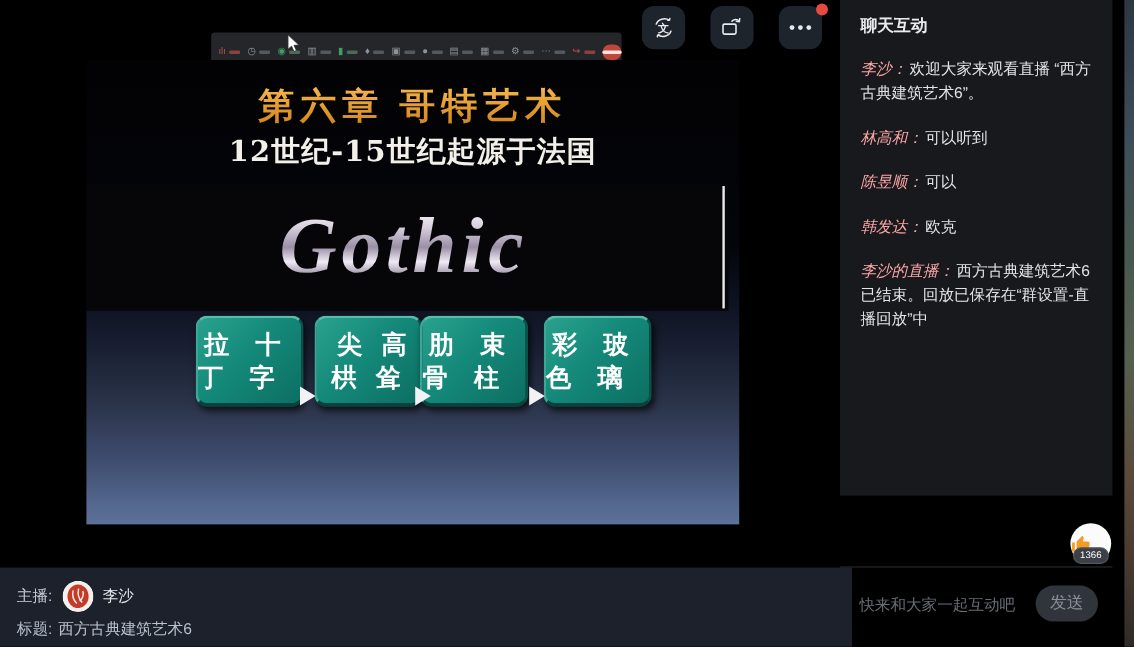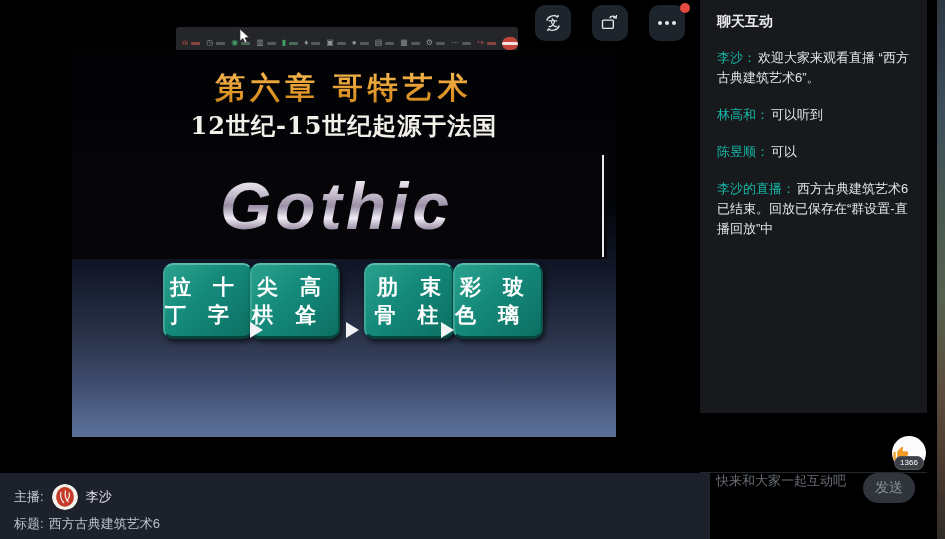--- a/index.html
+++ b/index.html
@@ -34,58 +34,58 @@
   
   #slide { left:72px; top:50px; width:544px; height:387px;
     background:linear-gradient(180deg,#020204 0%,#04050a 40%,#0d1220 52%,#1a2134 63%,#2a3349 74%,#3e4c6e 86%,#55688f 96%,#5d7099 100%); }
   .slide-title { left:0; top:18px; width:100%; text-align:center; font-family:Liberation Serif, serif;
     font-weight:700; font-size:30px; letter-spacing:5px;
     background:linear-gradient(180deg,#f4b64f 10%,#e39a2c 55%,#c97f17 100%);
     -webkit-background-clip:text; background-clip:text; color:transparent; }
   .slide-subtitle { left:0; top:60px; width:100%; text-align:center; font-family:"DejaVu Serif","Liberation Serif",serif;
     font-weight:700; font-size:24px; letter-spacing:1px; color:#f3f0e9; }
   .gothic-box { left:0; top:103px; width:535px; height:106px; background:#060608; display:flex; align-items:center; justify-content:center; }
-  .gothic-text { font-family:Liberation Sans, sans-serif; font-weight:700; font-style:italic;
+  .gothic-text { font-family:Liberation Serif, serif; font-weight:700; font-style:italic;
     font-size:66px; letter-spacing:4px; padding-right:6px;
     background:linear-gradient(180deg,#ffffff 4%,#d8d0dd 28%,#9a8fa6 50%,#efeaf4 66%,#7c7089 86%,#4a4156 100%);
     -webkit-background-clip:text; background-clip:text; color:transparent; }
   .gothic-line { right:3px; top:2px; width:2px; height:102px; background:#e9e9ee; }
 
   .kbox { top:213px; width:90px; height:76px; border-radius:10px;
     background:linear-gradient(135deg,#2aa18e 0%,#14897a 45%,#0c6f62 100%);
     border-top:2px solid #58bcaa; border-left:2px solid #3da795; border-right:2px solid #0a5248; border-bottom:3px solid #07433c;
     box-shadow:2px 3px 5px rgba(0,0,0,.65);
     display:flex; flex-direction:row; align-items:center; justify-content:center;
     font-family:"DejaVu Serif","Liberation Serif",serif; font-weight:700; font-size:21px; line-height:28px;
     letter-spacing:5px; color:#fff; text-indent:5px; }
-  #kbox1 { left:91px; } #kbox2 { left:178px; } #kbox3 { left:292px;text-align:center; } #kbox4 { left:381px; }
+  #kbox1 { left:91px; } #kbox2 { left:190px;padding-left:12px; } #kbox3 { left:278px; } #kbox4 { left:381px; }
   .karrow { top:272px; width:0; height:0; border-top:8px solid transparent; border-bottom:8px solid transparent; border-left:13px solid #f2f2f4; }
   #arr1 { left:178px; } #arr2 { left:274px; } #arr3 { left:369px; }
 
   
   #host-bar { left:0; top:473px; width:710px; height:66px; background:#1c212b; }
   .hb-label { color:#c9ced6; font-size:13px;text-align:right; }
   .hb-name { color:#e1e5ea; font-size:13px; }
   .hb-row1 { left:14px; top:11px; display:flex; align-items:center; gap:8px; }
   .hb-row2 { left:14px; top:42px; display:flex; gap:5px; font-size:13px; color:#b9c1ce; }
   .avatar { width:26px; height:26px; border-radius:50%; overflow:hidden; flex:0 0 auto; }
 
   
   #chat-panel { left:700px; top:0; width:227px; height:413px; background:#17191d; }
   .chat-inner { padding:13px 17px 0 17px; }
   .chat-title { font-size:14px; font-weight:600; color:#e9eaec; }
   .msg { margin-top:17px; font-size:13px; line-height:20px; color:#e2e4e7; word-break:break-all; }
   .msg:first-of-type { margin-top:22px; }
-  .msg .sender { color:#14b8a6; margin-right:2px; }
+  .msg .sender { color:#fca5a5; margin-right:2px;font-style:italic; }
   #like-btn { left:192px; top:436px; width:34px; height:34px; border-radius:50%; background:#fbfbfb; border:none; cursor:pointer;
     display:flex; align-items:center; justify-content:flex-start; }
   .like-badge { left:50%; transform:translateX(-50%); top:20px; background:#3c4046; border:1px solid #54585e;
     color:#fff; font-size:8px; line-height:10px; padding:1px 5px; border-radius:7px; white-space:nowrap; }
   #input-bar { left:0; top:472px; width:227px; height:67px; border-top:1px solid #24272c;
-    display:flex; align-items:flex-start; padding:0 12px 6px 16px; gap:8px; }
+    display:flex; align-items:center; padding:0 12px 6px 16px; gap:8px; }
   #chat-input { flex:1; min-width:0; background:transparent; border:none; outline:none; color:#cfd2d6; font-size:13px; }
   #chat-input::placeholder { color:#686d74; }
   #send-btn { flex:0 0 auto; width:52px; height:30px; border:none; border-radius:15px; background:#30353b; color:#8b9199; font-size:14px; cursor:pointer; }
 
   
   #wallpaper { left:937px; top:0; width:8px; height:539px;
     background:linear-gradient(180deg,#2c3742 0%,#3e4e59 22%,#49584f 40%,#55604e 55%,#5a4c3d 72%,#4a3b30 86%,#2f2a26 100%); }
 </style>
 </head>
 <body>
@@ -198,20 +198,23 @@
       <div class="msg">
         <span class="sender">李沙：</span><span>欢迎大家来观看直播 “西方古典建筑艺术6”。</span>
       </div>
       <div class="msg">
         <span class="sender">林高和：</span><span>可以听到</span>
       </div>
       <div class="msg">
         <span class="sender">陈昱顺：</span><span>可以</span>
       </div>
       <div class="msg">
+        <span class="sender">韩发达：</span><span>欧克</span>
+      </div>
+      <div class="msg">
         <span class="sender">李沙的直播：</span><span>西方古典建筑艺术6 已结束。回放已保存在“群设置-直播回放”中</span>
       </div>
     </div>
 
     <button id="like-btn" class="abs">
       <svg width="17" height="17" viewBox="0 0 24 24">
         <path fill="#f59b25" d="M2 10h3.2v11H2zM22.6 10.9c0-1.1-.9-2-2-2h-5.9l.9-4.3.03-.32c0-.41-.17-.79-.44-1.06L14.1 2.1 7.9 8.3c-.37.36-.6.86-.6 1.41V19.5c0 1.1.9 2 2 2h8.4c.83 0 1.54-.5 1.84-1.22l2.9-6.65c.09-.23.14-.47.14-.73v-2z"></path>
       </svg>
       <span class="like-badge abs">1366</span>
     </button>

